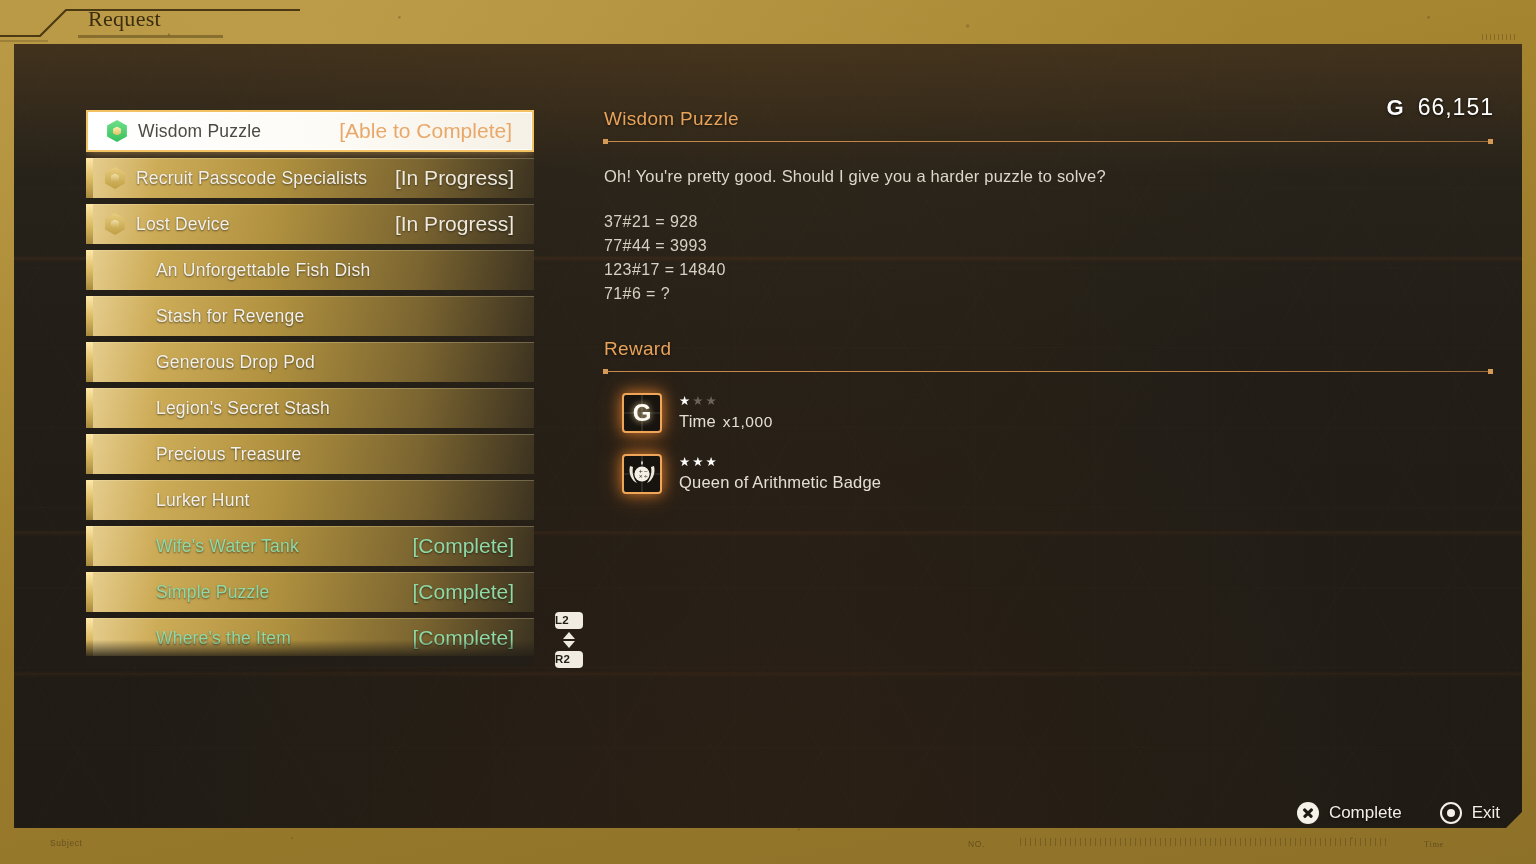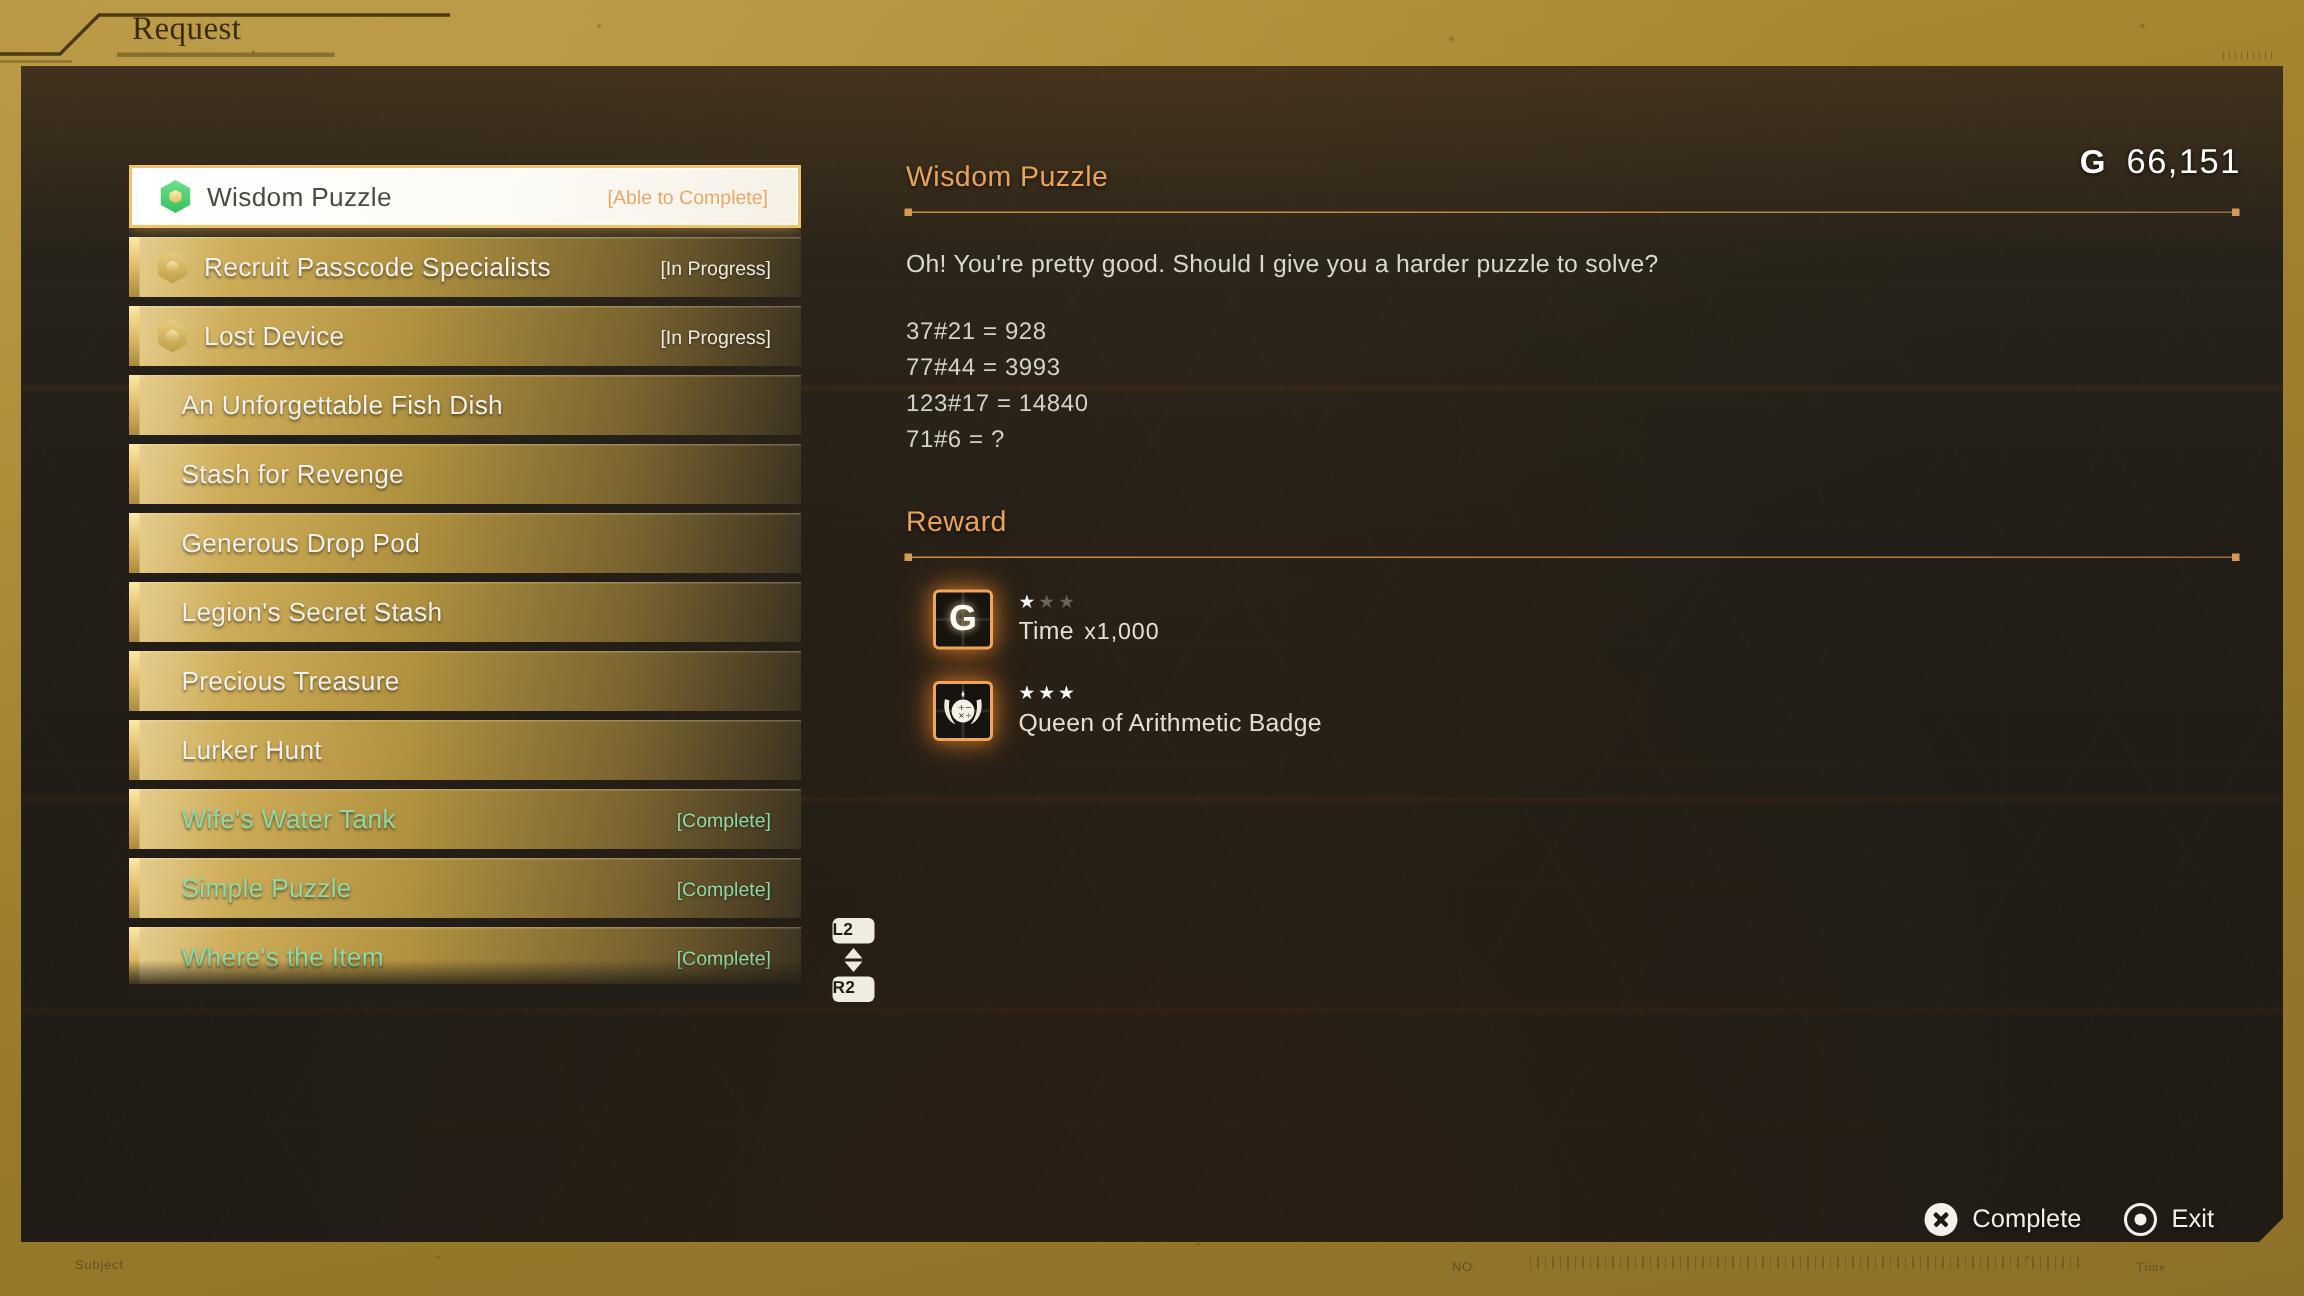--- a/index.html
+++ b/index.html
@@ -100,24 +100,24 @@
     background: linear-gradient(103deg,#e8d093 0%,#cdac58 16%,#b0913f 42%,#7a6430 74%,#3b3220 100%);
     box-shadow: inset 0 1px 0 rgba(255,240,190,.25);
   }
   .row .edge {
     position:absolute; left:0; top:0; bottom:0; width:7px;
     background:linear-gradient(180deg,#ffe9a8,#d9b861 55%,#a88a3e);
   }
   .row .hex { width:22px; height:22px; margin-left:18px; flex:0 0 22px; position:relative; }
   .row .title { margin-left:16px; font-size:17.5px; color:#f2f0ea; text-shadow:0 1px 2px rgba(0,0,0,.55); letter-spacing:.2px; }
   .row .hex + .title { margin-left:10px; }
-  .row .status { margin-left:auto; margin-right:20px; font-size:13px; color:#efeade; text-shadow:0 1px 2px rgba(0,0,0,.5); }
-
-  
-  .row.noicon .title { margin-left:35px;text-align:center; }
+  .row .status { margin-left:auto; margin-right:20px; font-size:21px; color:#efeade; text-shadow:0 1px 2px rgba(0,0,0,.5); }
+
+  
+  .row.noicon .title { margin-left:70px;text-align:center; }
 
   
   .row.sel {
     height:42px;
     background:linear-gradient(100deg,#ffffff 0%,#fdfbf6 55%,#f6f1e6 100%);
     border:2px solid #f2c263;
     box-shadow:0 0 12px rgba(255,200,110,.55), inset 0 0 0 1px rgba(255,255,255,.9);
   }
   .row.sel .hex { margin-left:18px; }
   .row.sel .title { color:#4e4a42; text-shadow:none; }
@@ -195,22 +195,22 @@
   }
   .rwicon .gsym2 { font-size:24px; font-weight:bold; color:#fdfbf4; text-shadow:0 0 6px rgba(255,220,160,.9); z-index:2; }
   .rwtext { margin-left:17px; padding-top:1px; }
   .stars { font-size:12.5px; letter-spacing:2px; line-height:14px; color:#fff; }
   .stars .dim { color:#6e6358; }
   .rwname { margin-top:4px; font-size:16.5px; color:#e4dfd3; letter-spacing:.2px; }
   .rwname .qty { font-size:15.5px; margin-left:7px; letter-spacing:.6px; }
 
   
   #prompts {
-    position:absolute; right:60px; bottom:40px; z-index:6;
-    display:flex; gap:28px;
+    position:absolute; right:36px; bottom:40px; z-index:6;
+    display:flex; gap:38px;
   }
   .prompt { display:flex; align-items:center; gap:10px; color:#f2eee4; font-size:17px; text-shadow:0 1px 3px rgba(0,0,0,.7); }
   .psx {
     width:22px; height:22px; border-radius:50%;
     background:#f4f1e8; position:relative;
   }
   .psx::before, .psx::after {
     content:""; position:absolute; left:50%; top:50%; width:12px; height:2.6px;
     background:#1d1a14; border-radius:1px;
   }

